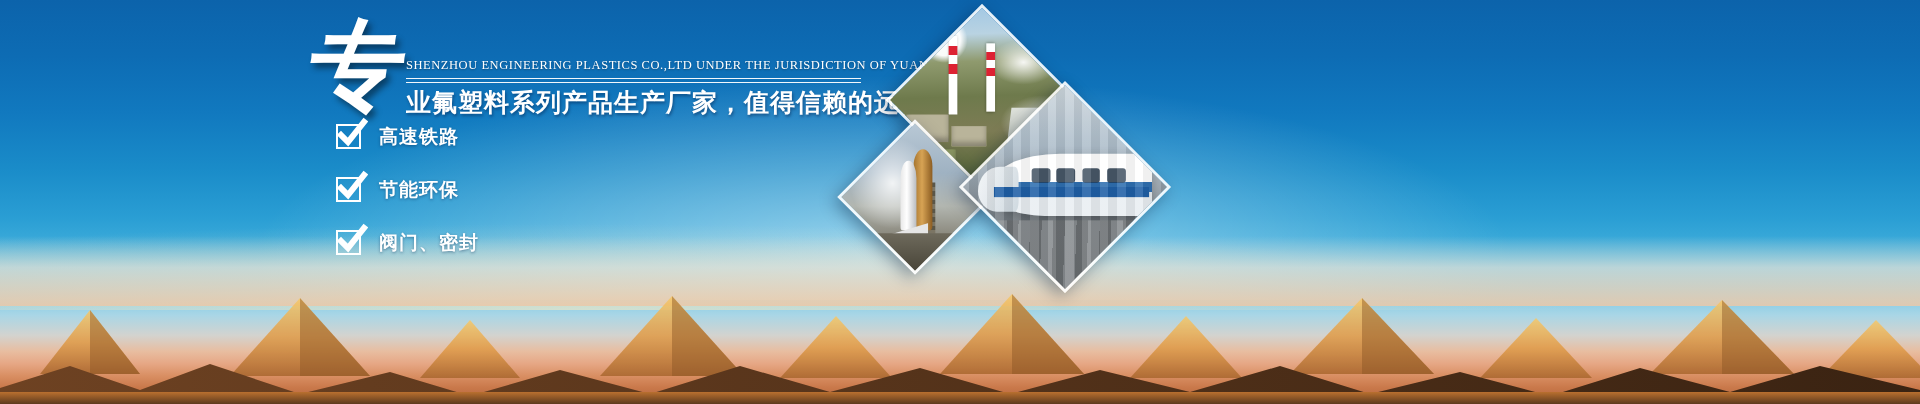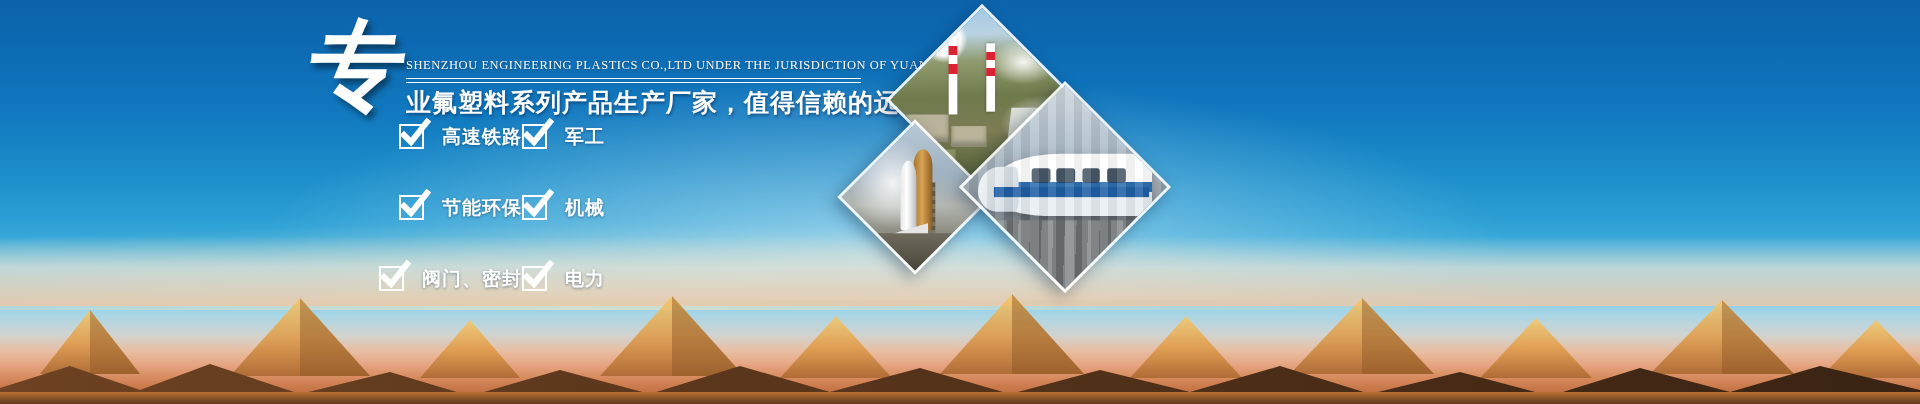--- a/index.html
+++ b/index.html
@@ -82,21 +82,21 @@
     font-size:25px; font-weight:bold; color:#ffffff;
     letter-spacing:1px; white-space:nowrap;
     text-shadow:1px 2px 3px rgba(0,20,60,.45);
   }
 
   
   .features{
     position:absolute; left:336px; top:118px;
     display:flex; gap:0;
   }
-  .feat-col{ display:flex; flex-direction:column; gap:18px;align-items:flex-end; }
+  .feat-col{ display:flex; flex-direction:column; gap:0; }
   .feat-col.c1{ width:186px; }
   .feat-item{
     display:flex; align-items:center; gap:18px; height:37px; margin-bottom:16px;
   }
   .chk{
     position:relative; width:25px; height:25px; flex:0 0 25px;
     border:2px solid #ffffff;
   }
   .chk svg{ position:absolute; left:-4px; top:-9px; width:34px; height:34px; }
   .feat-label{
@@ -248,46 +248,20 @@
       <div class="feat-item">
         <span class="chk">
           <svg viewBox="0 0 34 34">
               <path d="M7 18 L14 25 L30 5" fill="none" stroke="#ffffff" stroke-width="6" stroke-linecap="square"></path>
             </svg>
         </span>
         <span class="feat-label">阀门、密封</span>
       </div>
     </div>
 
-    <div class="feat-col c2">
-      <div class="feat-item">
-        <span class="chk">
-          <svg viewBox="0 0 34 34">
-              <path d="M7 18 L14 25 L30 5" fill="none" stroke="#ffffff" stroke-width="6" stroke-linecap="square"></path>
-            </svg>
-        </span>
-        <span class="feat-label">军工</span>
-      </div>
-      <div class="feat-item">
-        <span class="chk">
-          <svg viewBox="0 0 34 34">
-              <path d="M7 18 L14 25 L30 5" fill="none" stroke="#ffffff" stroke-width="6" stroke-linecap="square"></path>
-            </svg>
-        </span>
-        <span class="feat-label">机械</span>
-      </div>
-      <div class="feat-item">
-        <span class="chk">
-          <svg viewBox="0 0 34 34">
-              <path d="M7 18 L14 25 L30 5" fill="none" stroke="#ffffff" stroke-width="6" stroke-linecap="square"></path>
-            </svg>
-        </span>
-        <span class="feat-label">电力</span>
-      </div>
-    </div>
 
   </div>
 
   <div class="diamonds">
 
     <div class="dia dia-power">
       <div class="ph ph-power">
         <span class="stack s1"></span>
         <span class="stack s2"></span>
         <span class="tower"></span>

